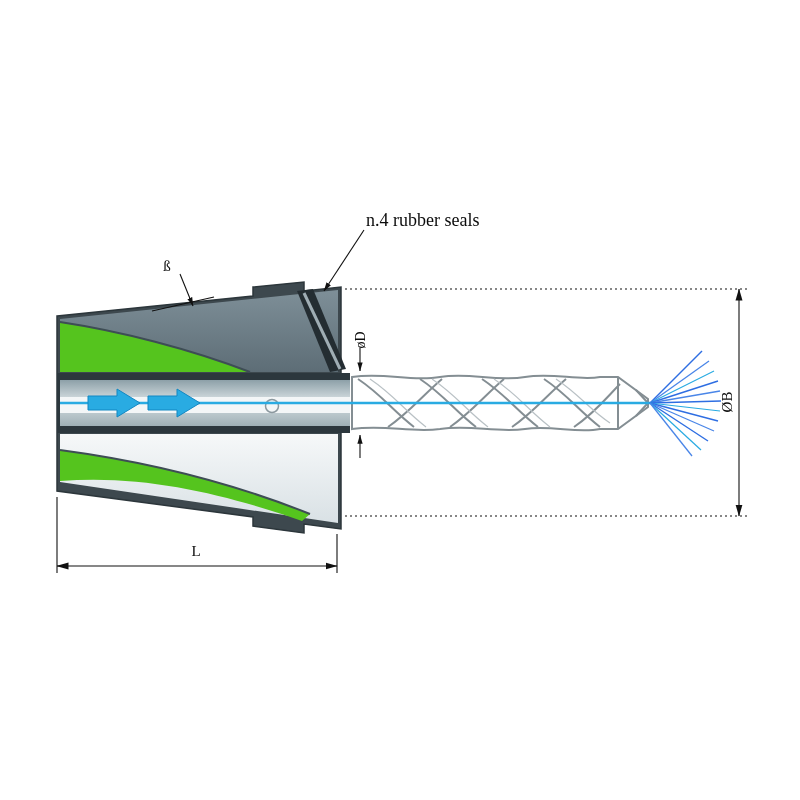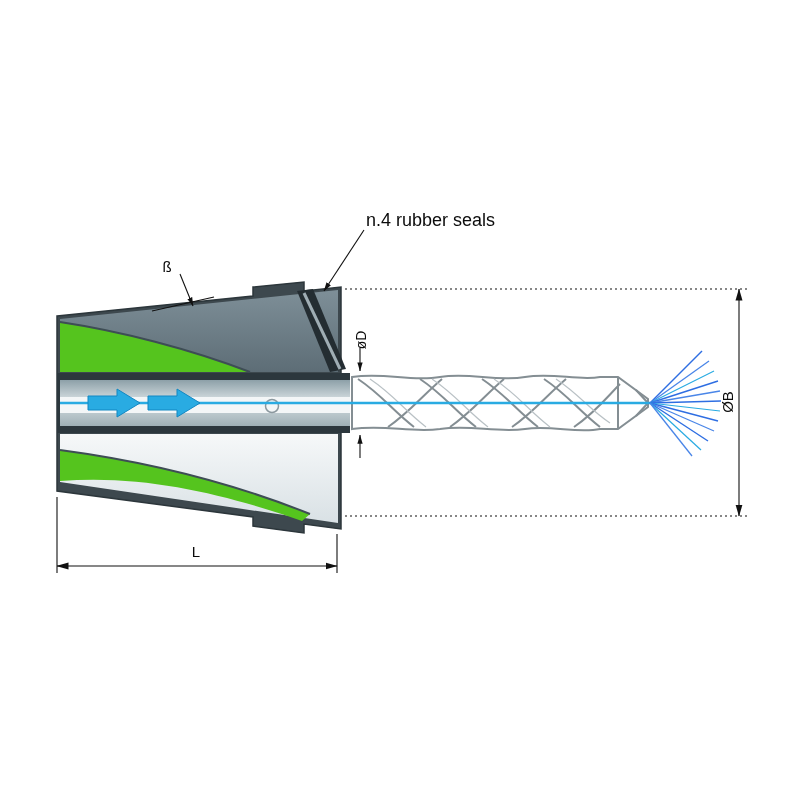--- a/index.html
+++ b/index.html
@@ -1,20 +1,20 @@
 <!DOCTYPE html>
 <html style="--background: #ffffff; --green: #55c41e; --body-gray: #6e7f88; --dark-edge: #3d484e; --face-light: #e9eef0; --coolant-blue: #29abe2; --spray-blue: #2e6ee2; --drill-outline: #848e93; --dimension: #111111;"><head>
 <meta charset="utf-8">
 <style>
   html,body{margin:0;padding:0;background:#fff;}
   .stage{
     position:relative;
     width:800px;height:800px;
     background:var(--background,#ffffff);
-    font-family:Liberation Sans, sans-serif;
+    font-family:Liberation Serif, serif;
     overflow:hidden;
   }
   .stage svg{position:absolute;left:0;top:0;}
   .lbl{
     position:absolute;
     color:#0b0b0b;
     white-space:nowrap;
     user-select:none;
   }
   .lbl.center{transform:translate(-50%,-50%);}

